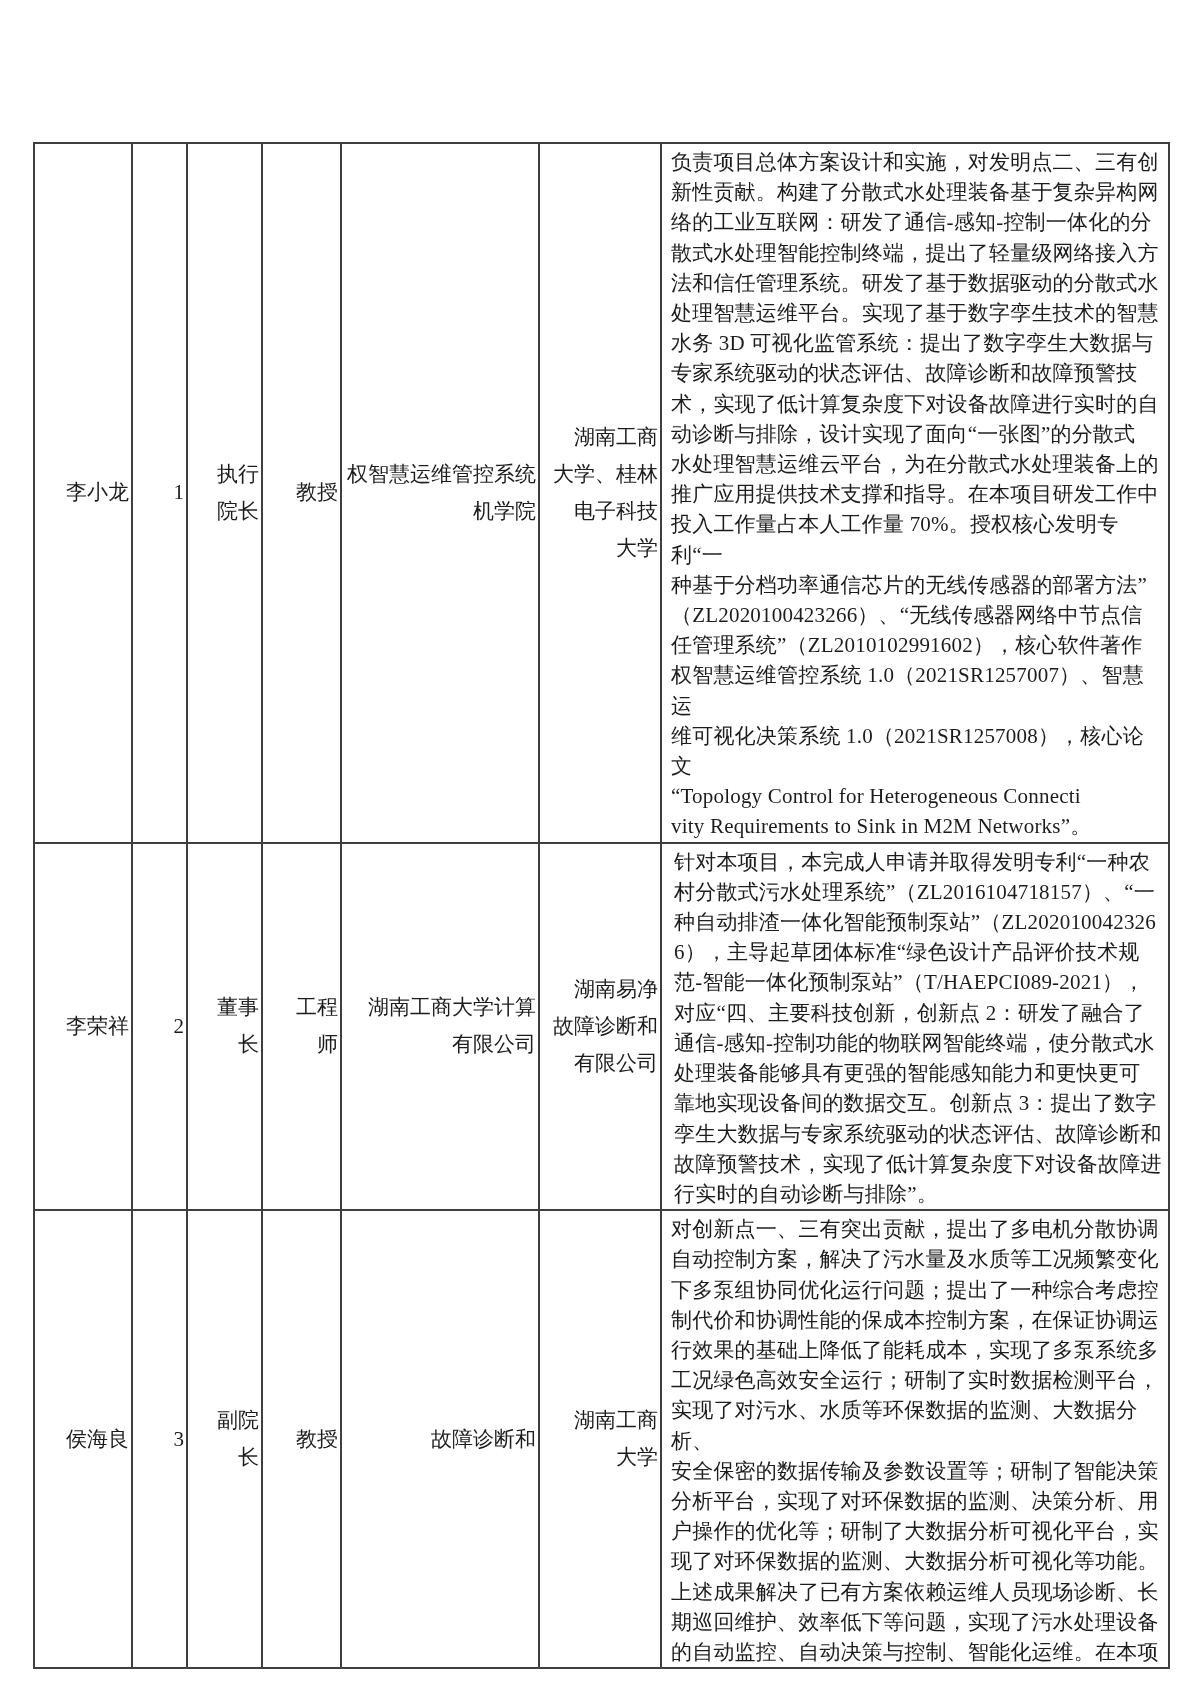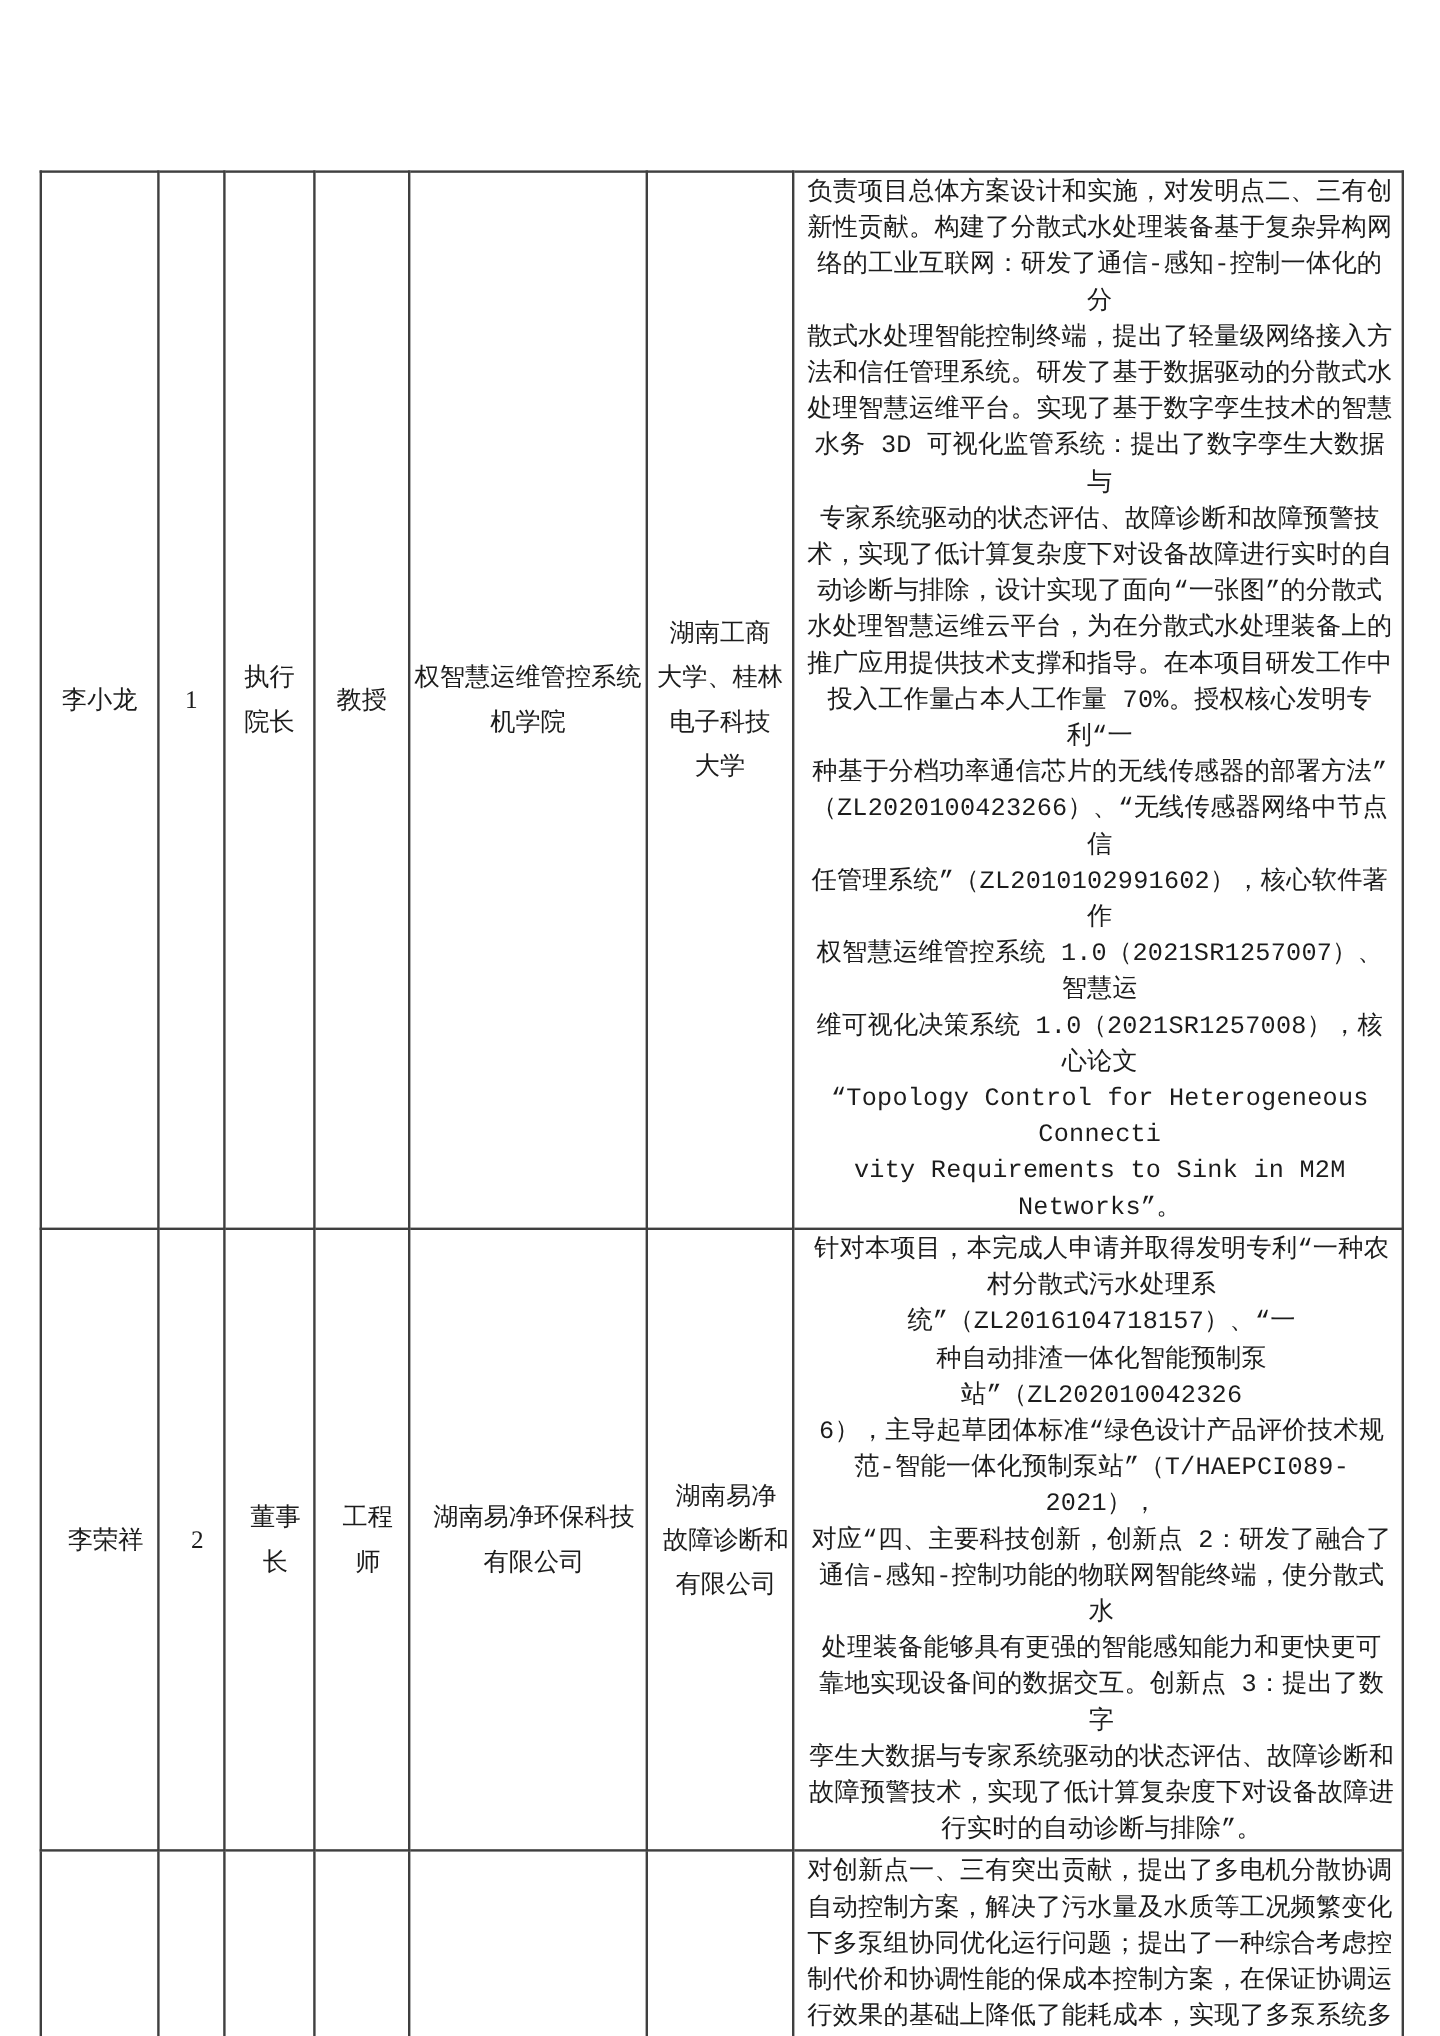--- a/index.html
+++ b/index.html
@@ -24,32 +24,31 @@
     border-collapse: collapse;
     table-layout: fixed;
   }
   table.contrib-table td {
     border: 2px solid #3f3f3f;
     font-size: 21px;
     white-space: pre-line;
     overflow: hidden;
   }
   td.cell-center {
-    text-align: center;
+    text-align: right;
     vertical-align: middle;
     line-height: 37px;
     padding: 0 2px;
   }
   td.cell-contrib {
-    text-align: center;
+    text-align: left;
     vertical-align: top;
     line-height: 30.2px;
     padding: 3px 6px 0 9px;
     letter-spacing: 0.2px;
-    font-family: Liberation Mono, monospace;
   }
   tr.row-1 td { height: 606px; }
   tr.row-2 td { height: 359px; padding-left: 12px; }
   tr.row-3 td { height: 422px; }
 </style>
 </head>
 <body>
 
 <div class="page">
   <table class="contrib-table">
@@ -96,21 +95,21 @@
 “Topology Control for Heterogeneous Connecti
 vity Requirements to Sink in M2M Networks”。</td>
       </tr>
       <tr class="row-2">
         <td class="cell-center">李荣祥</td>
         <td class="cell-center">2</td>
         <td class="cell-center">董事
 长</td>
         <td class="cell-center">工程
 师</td>
-        <td class="cell-center">湖南易净环保科技
+        <td class="cell-center">湖南工商大学计算
 有限公司</td>
         <td class="cell-center">湖南易净
 故障诊断和
 有限公司</td>
         <td class="cell-contrib">针对本项目，本完成人申请并取得发明专利“一种农
 村分散式污水处理系统”（ZL2016104718157）、“一
 种自动排渣一体化智能预制泵站”（ZL202010042326
 6），主导起草团体标准“绿色设计产品评价技术规
 范-智能一体化预制泵站”（T/HAEPCI089-2021），
 对应“四、主要科技创新，创新点 2：研发了融合了

